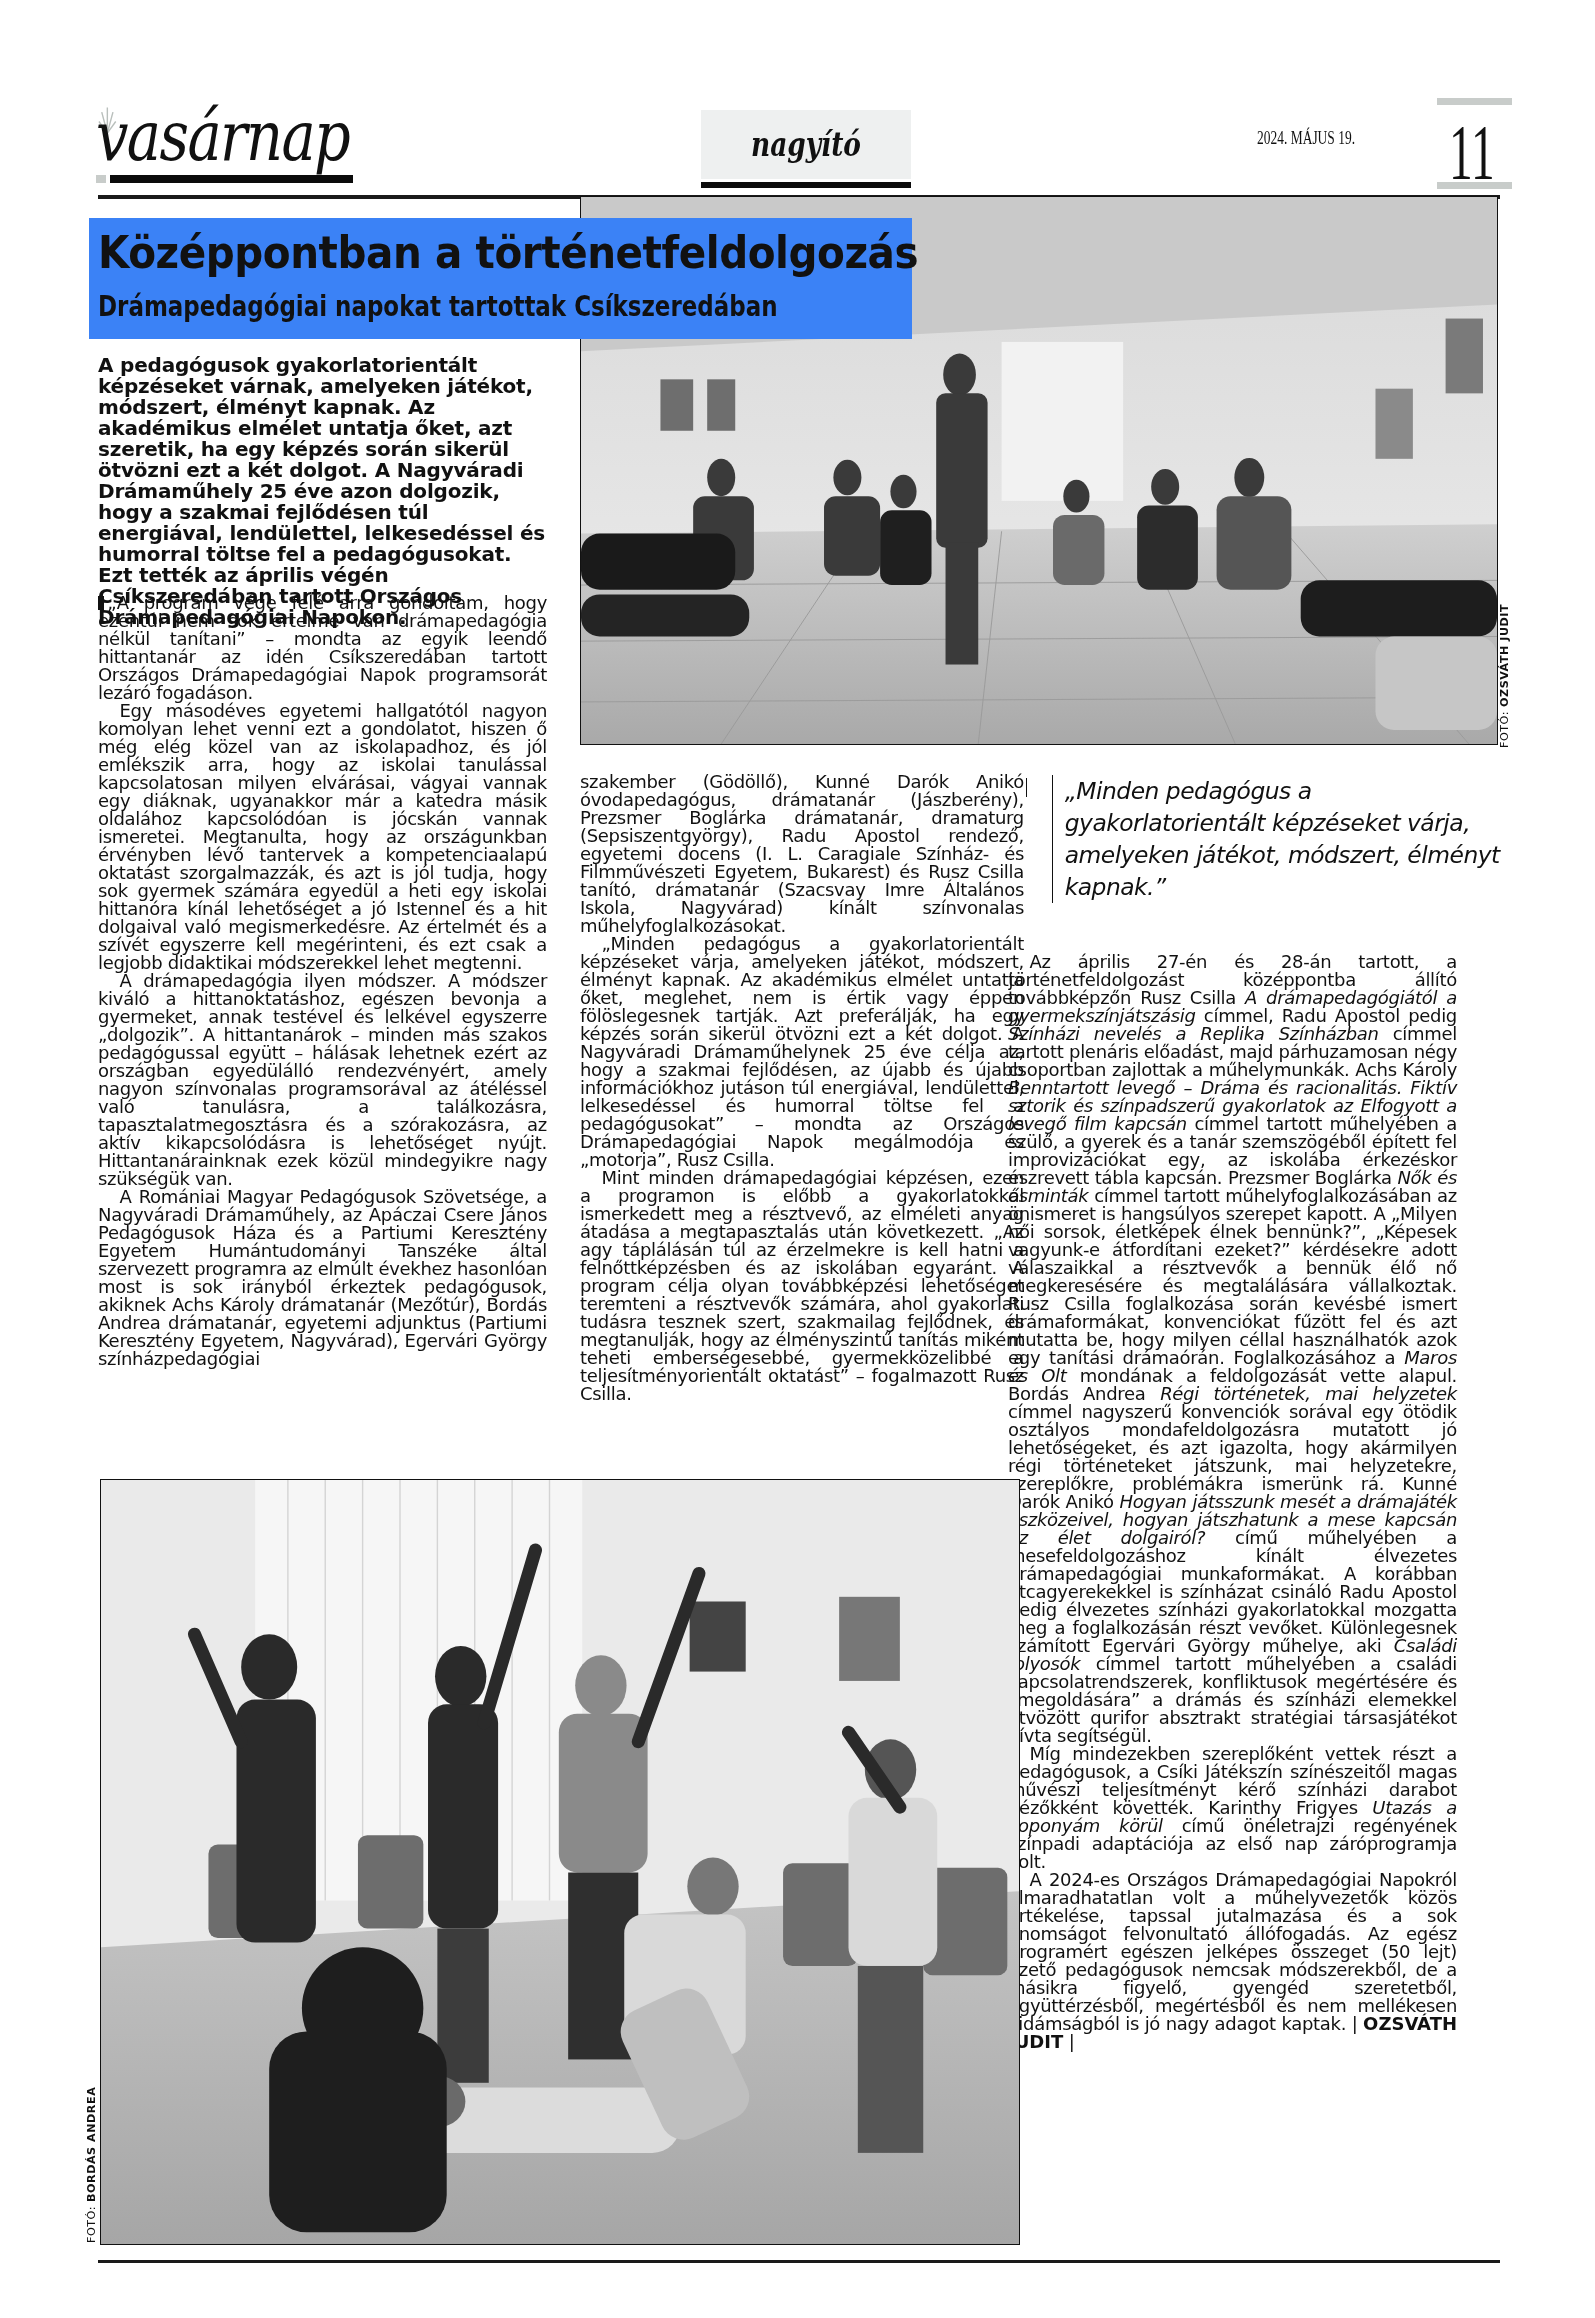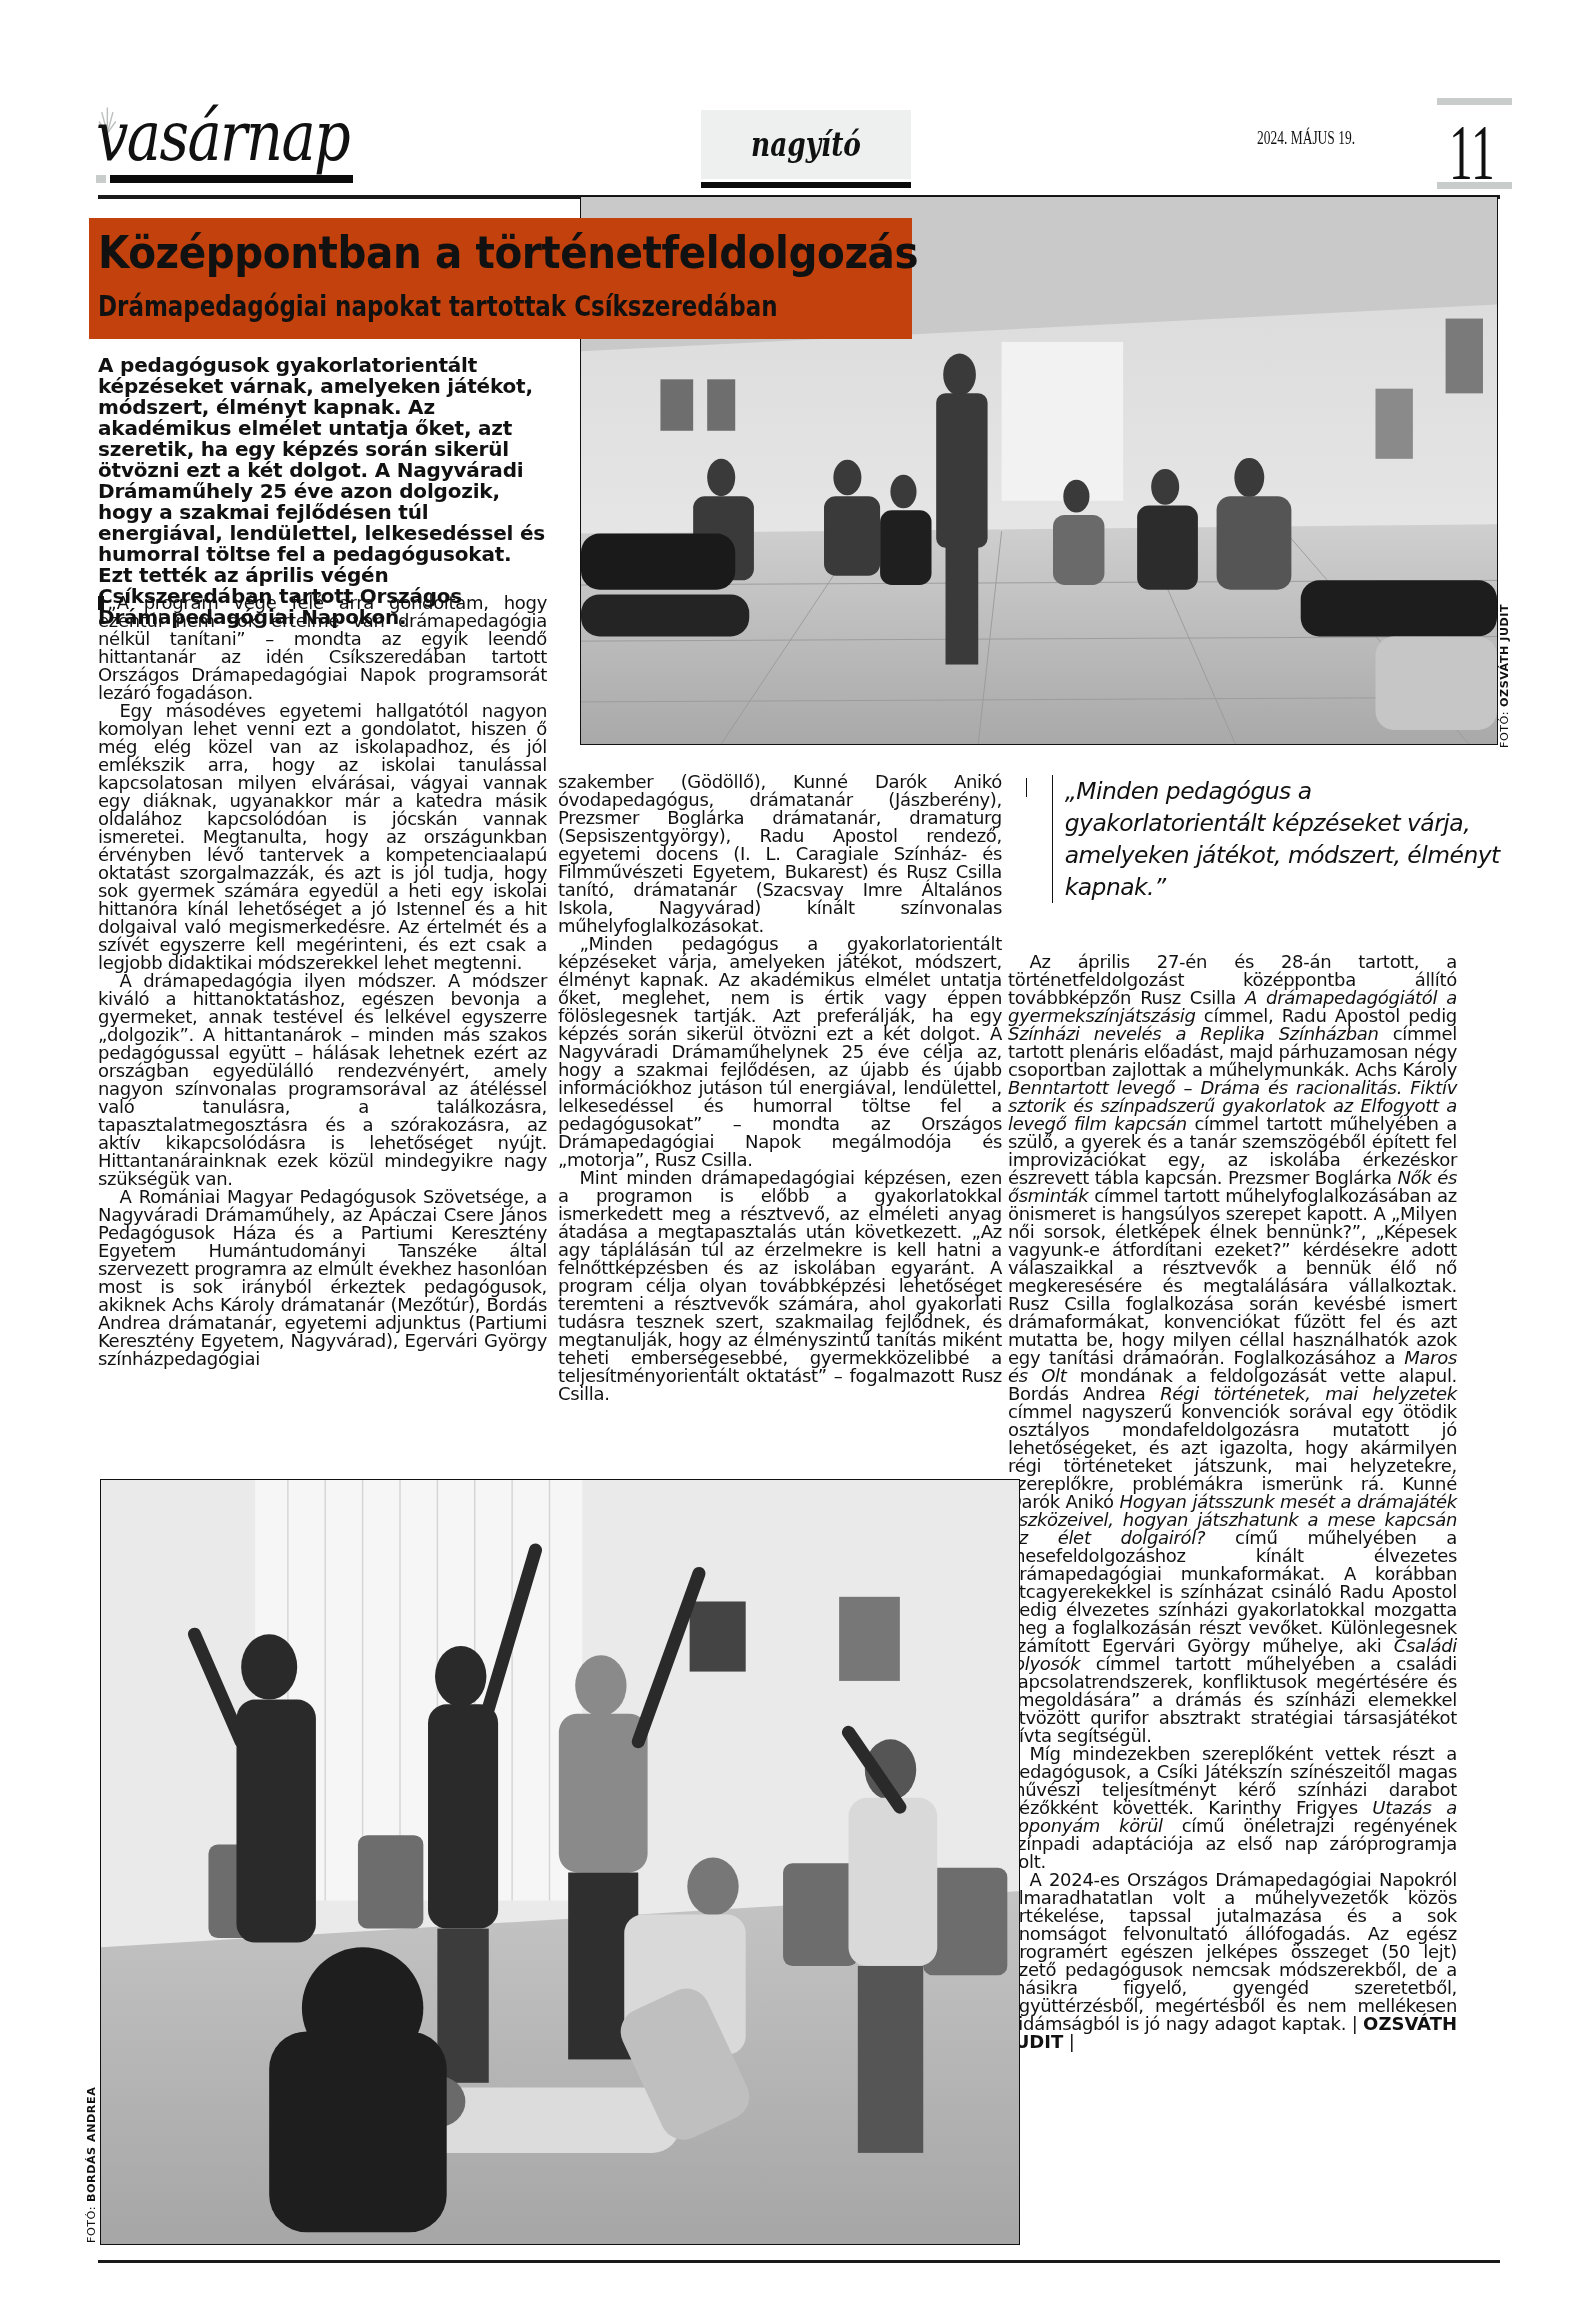--- a/index.html
+++ b/index.html
@@ -34,38 +34,38 @@
   .photo-bottom { left:100px; top:1479px; width:918px; height:764px; }
   .photo svg { width:100%; height:100%; display:block; }
 
   .credit { font-family:"DejaVu Sans", sans-serif; font-size:11.2px; letter-spacing:0.5px; white-space:nowrap;
         transform:rotate(-90deg); transform-origin:left top; }
   .credit b { font-weight:bold; }
   .credit-top { left:1498px; top:748px; }
   .credit-bottom { left:85px; top:2243px; }
 
   
-  .headline-box { left:89px; top:218px; width:823px; height:121px; background:#c2410c; }
+  .headline-box { left:89px; top:218px; width:823px; height:121px; background:#3b82f6; }
   .headline { position:absolute; left:9.3px; top:9.3px; font-family:"DejaVu Sans", sans-serif; font-weight:bold;
         font-size:45px; line-height:51px; letter-spacing:-0.5px; white-space:nowrap; transform:scaleX(0.9); transform-origin:left top; }
   .subheadline { position:absolute; left:9.3px; top:70px; font-family:"DejaVu Sans", sans-serif; font-weight:bold;
         font-size:28px; line-height:37px; white-space:nowrap; transform:scaleX(0.82); transform-origin:left top; }
 
   
   .lead { left:98px; top:355px; width:449px; font-family:"DejaVu Sans", sans-serif; font-weight:bold; font-size:20px;
         line-height:21px; letter-spacing:-0.2px; }
 
   
   .col { font-family:"DejaVu Sans", sans-serif; font-size:18px; line-height:18px; text-align:justify;
         letter-spacing:-0.3px; hyphens:manual; }
   .col p { margin:0; text-indent:21.5px; }
   .col p.first { text-indent:0; }
   .col i { font-style:italic; }
   .col-left { left:98px; top:594px; width:449px; }
-  .col-mid { left:558px; top:773px; width:444px; }
+  .col-mid { left:580px; top:773px; width:444px; }
   .col-right { left:1008px; top:953px; width:449px; }
   .drop-mark { display:inline-block; width:5.6px; height:14px; background:#111; margin-right:3.7px; vertical-align:-1.4px; }
   .byline { font-weight:bold; text-transform:uppercase; letter-spacing:0; }
 
   .col-divider { left:1026px; top:778px; width:0.9px; height:18.7px; background:#111; }
 
   
   .pullquote { left:1052px; top:775px; width:449px; border-left:1.4px solid #111; padding-left:11.7px;
         font-family:"DejaVu Sans", sans-serif; font-style:italic; font-size:23.4px; line-height:32px; letter-spacing:-0.5px; }
 

